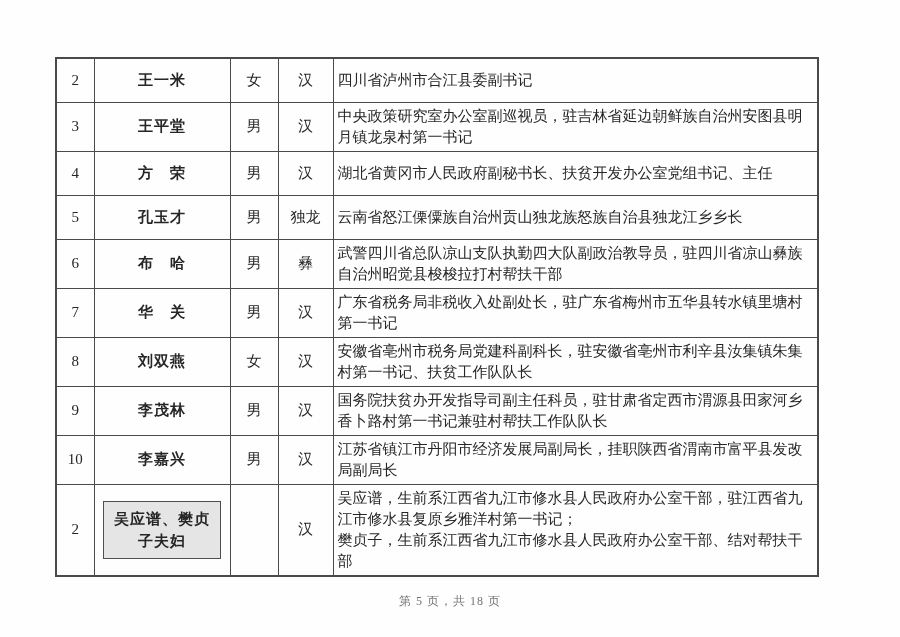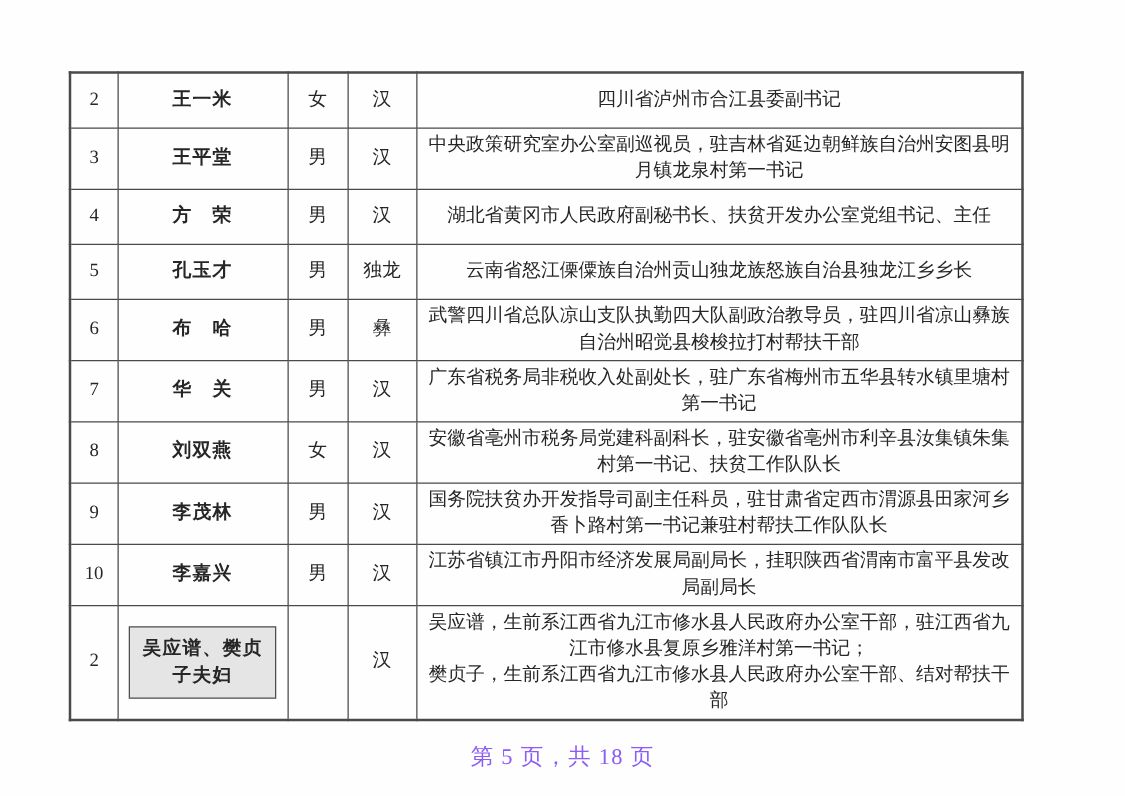--- a/index.html
+++ b/index.html
@@ -41,40 +41,40 @@
   td.col-name {
     text-align: center;
     letter-spacing: 1px;
     padding: 3px 6px;
     font-weight: bold;
   }
   td.col-gender, td.col-ethnicity {
     text-align: center;
   }
   td.col-desc {
-    text-align: center;
+    text-align: left;
     padding: 3px 7px;
   }
   .name-text { display: inline-block; }
   .deceased-box {
     display: inline-block;
     border: 1.5px solid #4f4f4f;
     padding: 6px 6px;
     max-width: 118px;
     text-align: center;
     line-height: 22px;
     background: #e5e5e5;
   }
   .footer {
     position: absolute;
     left: 0; right: 0;
     top: 593px;
     text-align: center;
-    font-size: 18px;
-    color: #8b5cf6;
+    font-size: 12px;
+    color: #737373;
     letter-spacing: 1px;
   }
 </style>
 </head>
 <body>
 
 <div class="page">
 
   <table class="roster">
     <colgroup>

